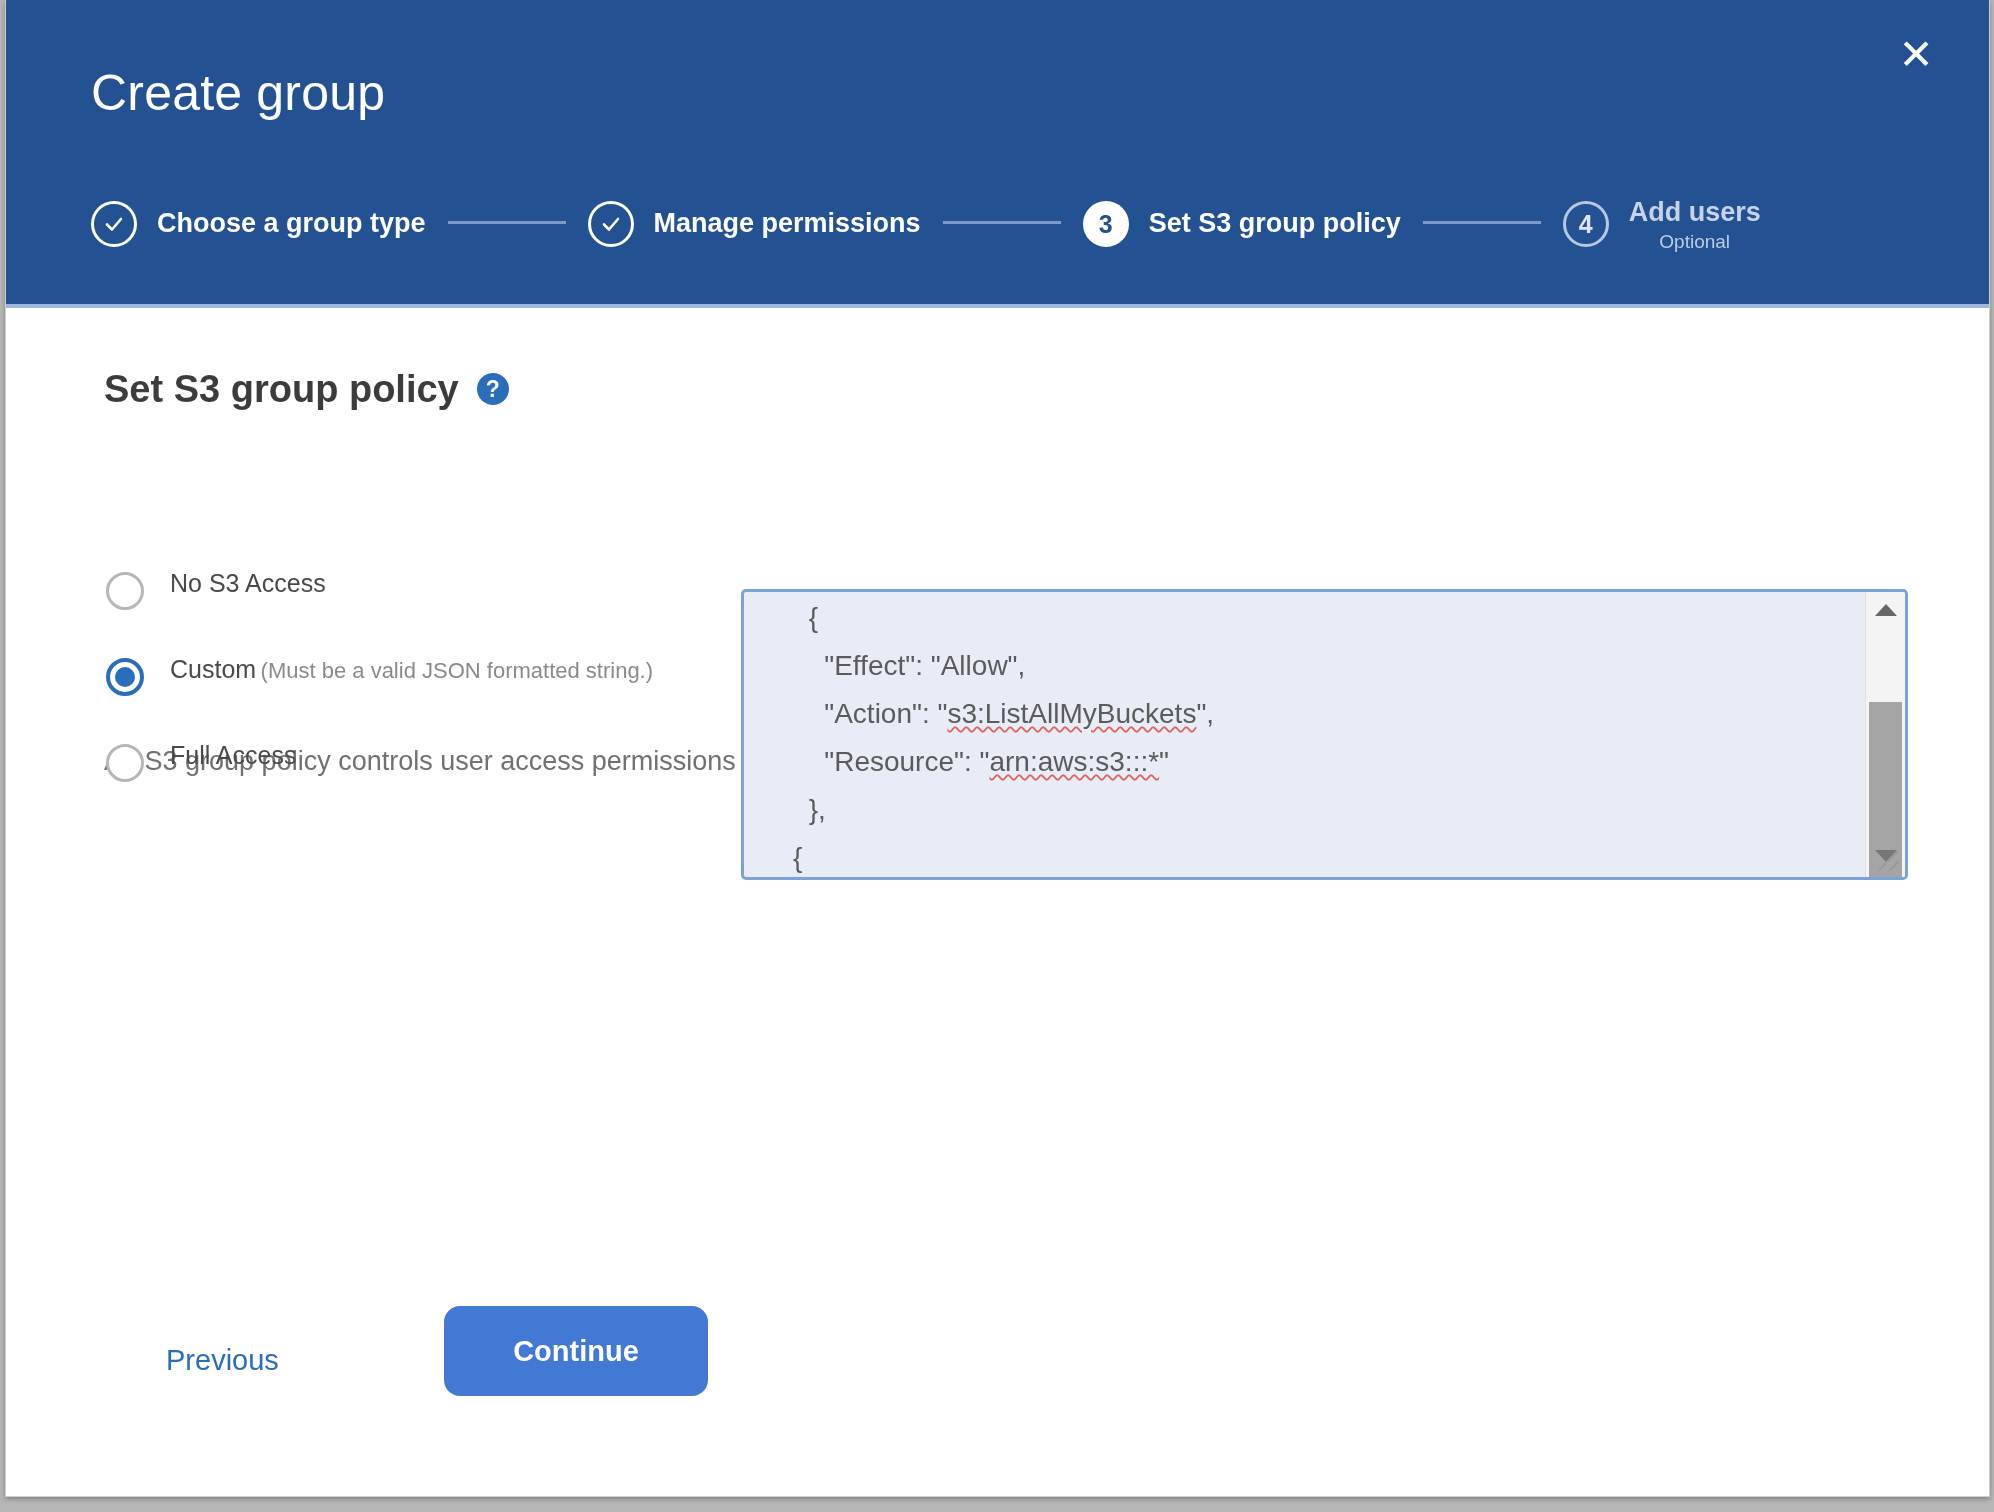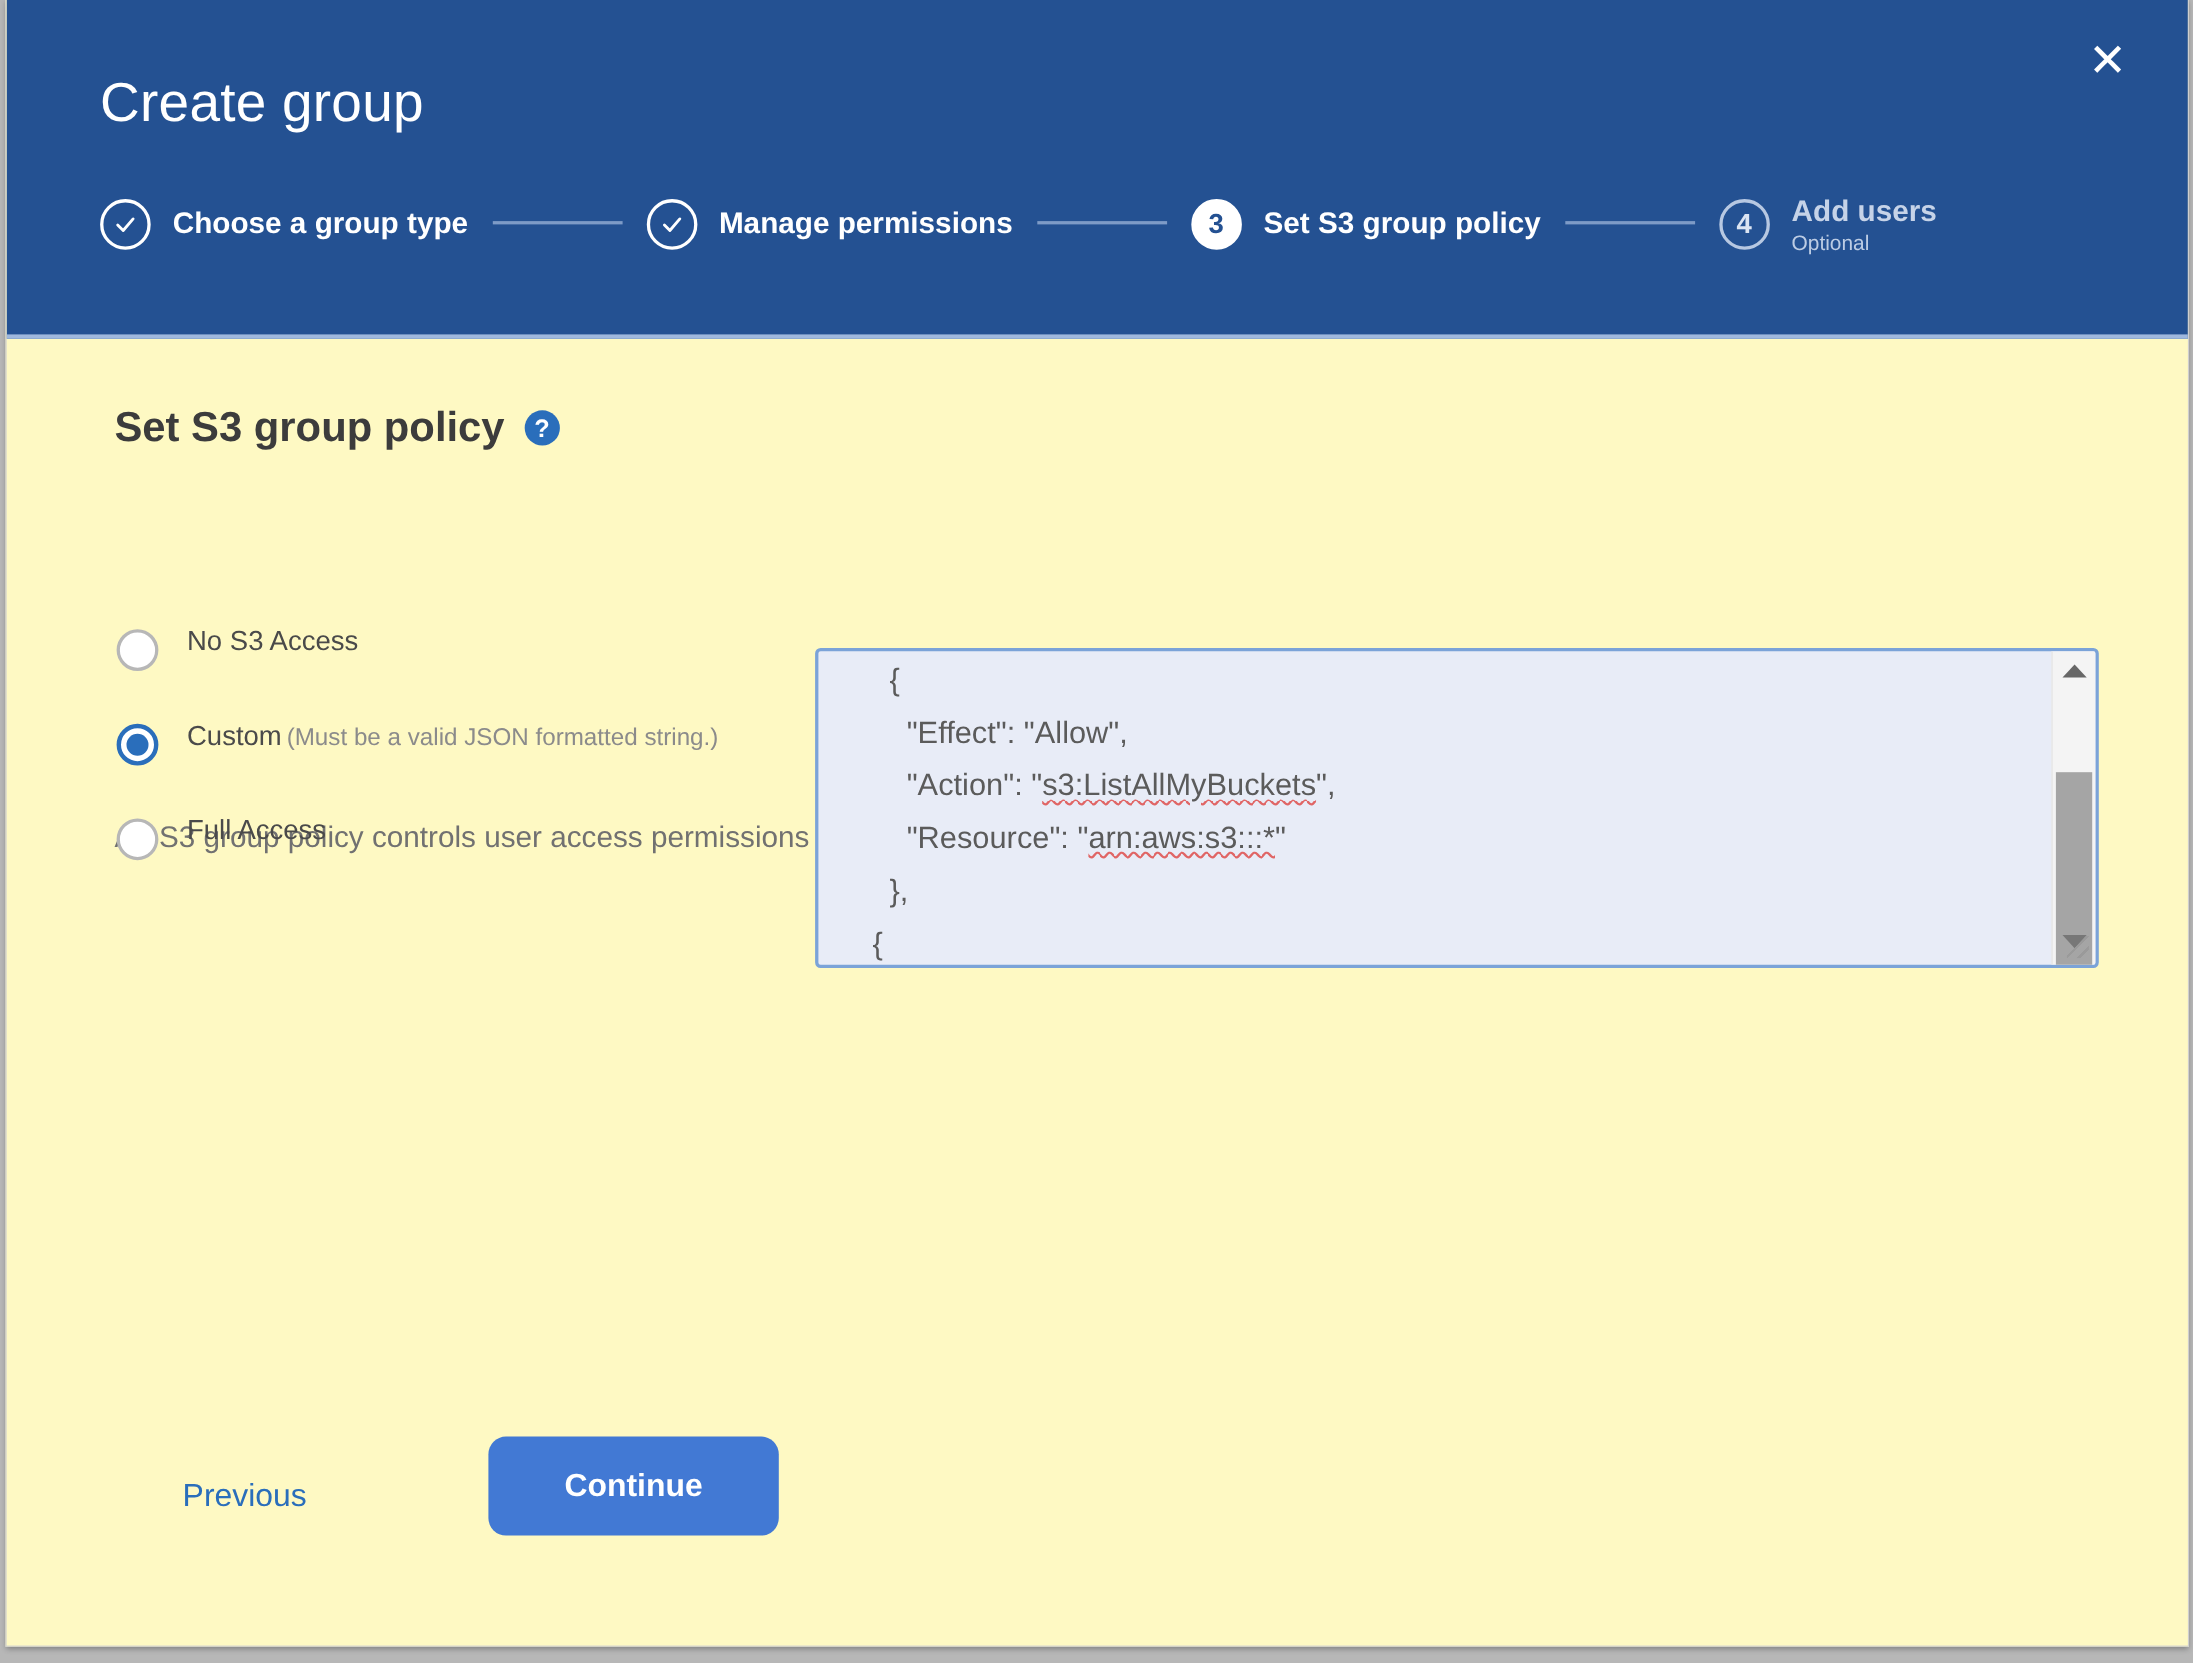--- a/index.html
+++ b/index.html
@@ -16,21 +16,21 @@
     background: #b7b7b7;
   }
 
   
   .dialog {
     position: absolute;
     left: 5px;
     top: 0px;
     width: 1985px;
     height: 1497px;
-    background: #fef9c3;
+    background: #ffffff;
     border: 1px solid #cfcfcf;
     border-top: none;
     box-sizing: border-box;
     box-shadow: 0 2px 5px rgba(0,0,0,0.30);
     overflow: hidden;
   }
 
   
   .header {
     position: absolute;
@@ -62,23 +62,24 @@
     text-align: center;
     cursor: pointer;
     font-weight: 300;
     user-select: none;
   }
 
   
   .stepper {
     position: absolute;
     left: 85px;
-    top: 176px;
+    top: 196px;
     display: flex;
     align-items: flex-start;
+    text-align: center;
   }
   .step {
     display: flex;
     align-items: center;
     height: 56px;
   }
   .step-circle {
     width: 46px;
     height: 46px;
     border-radius: 50%;

